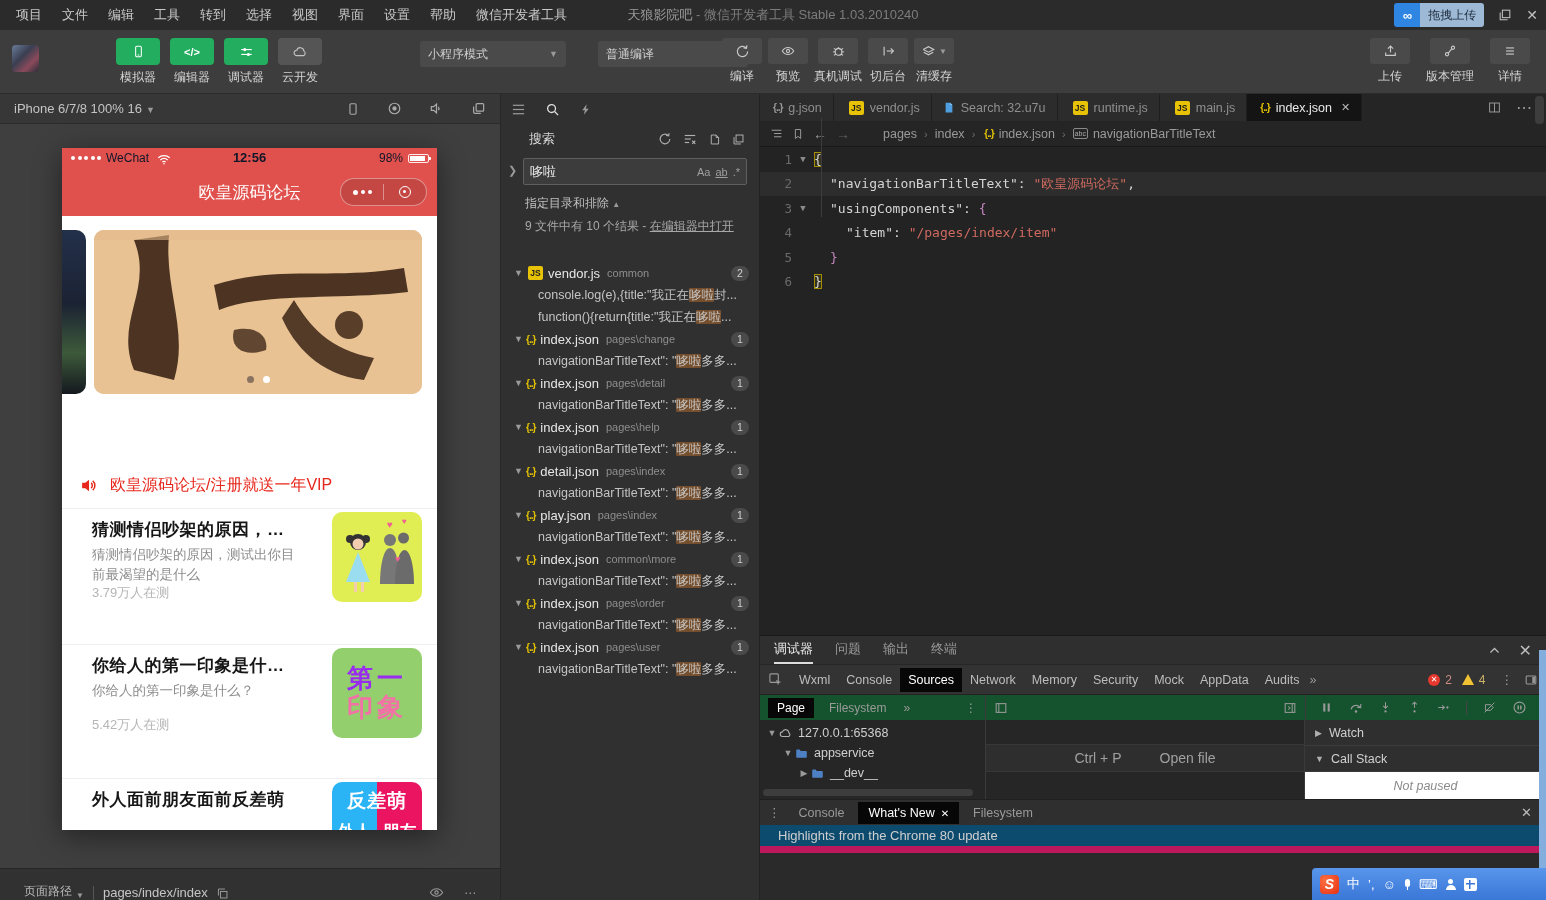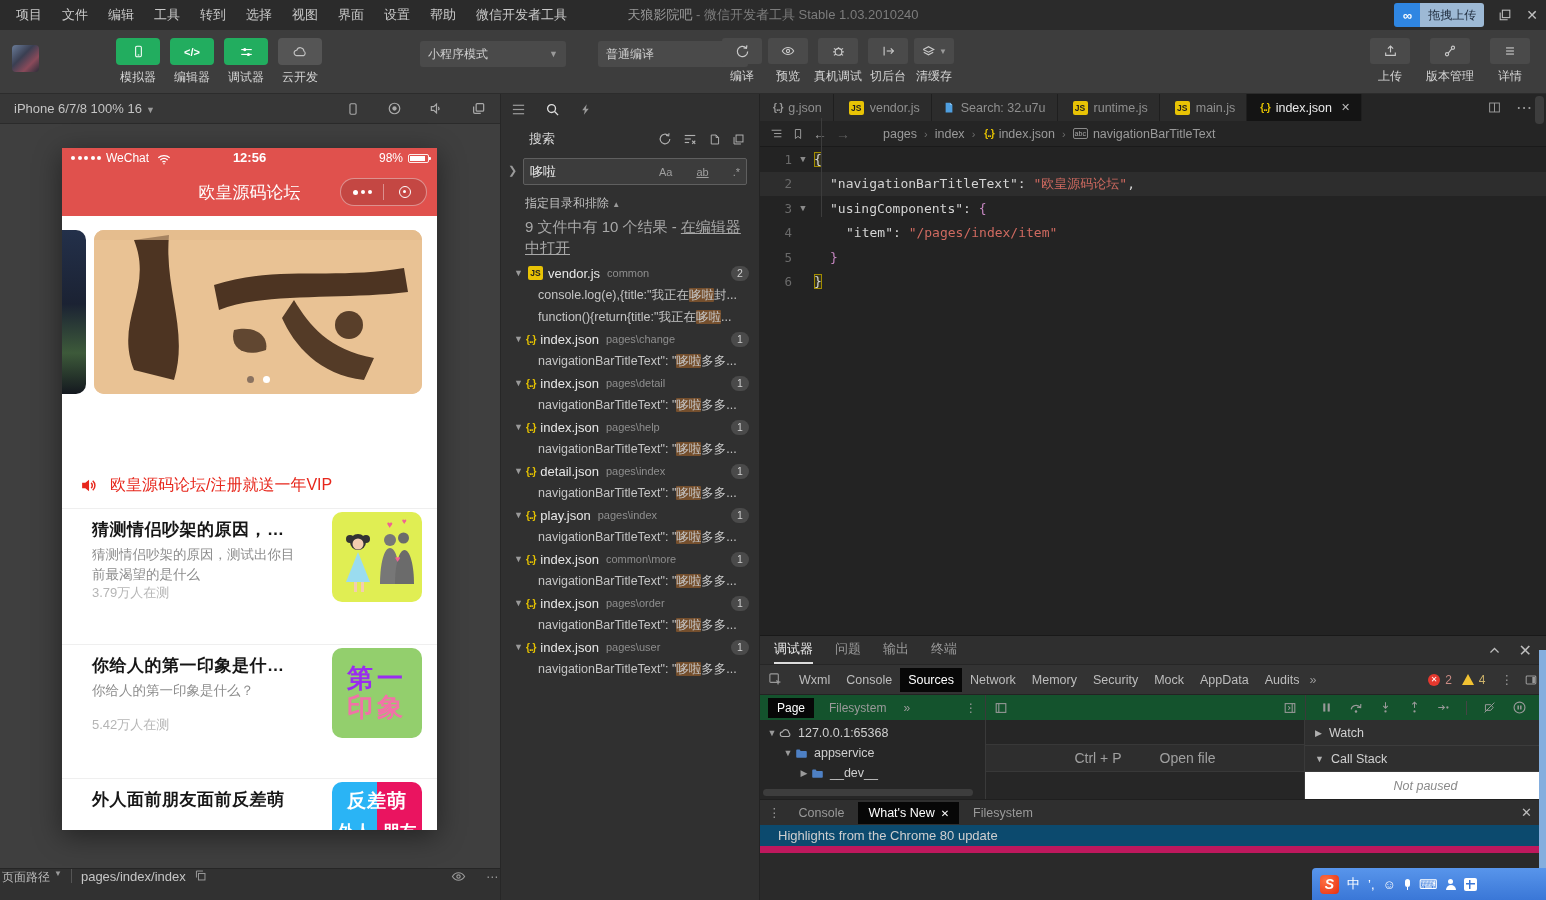--- a/index.html
+++ b/index.html
@@ -40,28 +40,28 @@
 
   
   .sim-pane{position:absolute;left:0;top:94px;width:500px;bottom:0;background:#3f3f3f;}
   .sim-header{position:absolute;left:0;top:0;width:100%;height:30px;background:#373737;border-bottom:1px solid #2b2b2b;
     display:flex;align-items:center;padding:0 14px;}
   .sim-device{font-size:13px;color:#c4c4c4;cursor:pointer;}
   .sim-device .caret{font-size:9px;color:#9a9a9a;margin-left:4px;}
   .sim-hicons{margin-left:auto;display:flex;gap:27px;color:#a9a9a9;}
   .sim-hicons .icon{cursor:pointer;}
   .sim-status{position:absolute;left:0;bottom:0;width:500px;height:32px;background:#313131;border-top:1px solid #262626;
-    display:flex;align-items:flex-start;padding:0 2px;font-size:12px;color:#b8b8b8;}
+    display:flex;align-items:flex-end;padding:0 24px;font-size:12px;color:#b8b8b8;}
   .ps-sep{width:1px;height:14px;background:#555;margin:0 9px;}
   .ps-path{font-size:13px;color:#c6c6c6;}
   .ps-right{margin-left:auto;display:flex;gap:20px;color:#9a9a9a;align-items:center;}
 
   
   .phone{position:absolute;left:62px;top:54px;width:375px;height:682px;background:#fff;box-shadow:0 6px 26px rgba(0,0,0,.45);overflow:hidden;}
-  .p-status{position:absolute;left:0;top:0;width:100%;height:20px;background:var(--phone-red);color:#ffffff;font-size:12px;}
+  .p-status{position:absolute;left:0;top:0;width:100%;height:20px;background:var(--phone-red);color:#0f172a;font-size:12px;}
   .sig{position:absolute;left:9px;top:8px;display:flex;gap:2.5px;}
   .sig i{width:4px;height:4px;border-radius:50%;background:#fff;}
   .p-carrier{position:absolute;left:44px;top:3px;font-size:12px;}
   .p-wifi{position:absolute;left:95px;top:4px;}
   .p-time{position:absolute;left:0;right:0;top:2px;text-align:center;font-size:13px;font-weight:bold;}
   .p-batt-pct{position:absolute;right:34px;top:3px;font-size:12px;}
   .p-batt{position:absolute;right:8px;top:6px;width:21px;height:9px;border:1px solid rgba(255,255,255,.9);border-radius:2px;}
   .p-batt::after{content:"";position:absolute;left:1px;top:1px;bottom:1px;width:15px;background:#fff;}
   .p-batt::before{content:"";position:absolute;right:-3px;top:2px;width:2px;height:3px;background:#fff;border-radius:0 1px 1px 0;}
   .p-nav{position:absolute;left:0;top:20px;width:100%;height:48px;background:var(--phone-red);}
@@ -104,24 +104,24 @@
   .sp-rail .icon{cursor:pointer;}
   .sp-head{position:absolute;left:0;top:32px;width:100%;height:26px;display:flex;align-items:center;padding:0 14px 0 28px;}
   .sp-title{font-size:13px;color:#dadada;}
   .sp-hicons{margin-left:auto;display:flex;gap:11px;color:#b0b0b0;}
   .sp-hicons .icon{cursor:pointer;}
   .sp-inputrow{position:absolute;left:0;top:64px;width:100%;height:28px;}
   .sp-chev{position:absolute;left:7px;top:6px;color:#9a9a9a;font-size:11px;cursor:pointer;}
   .sp-input{position:absolute;left:22px;right:12px;top:0;height:27px;background:#3c3c3c;border:1px solid #5f5f5f;border-radius:2px;
     display:flex;align-items:center;padding:0 6px;cursor:text;}
   .sp-query{font-size:13px;color:#e8e8e8;}
-  .sp-toggles{margin-left:auto;display:flex;gap:24px;font-size:11px;color:#9f9f9f;}
+  .sp-toggles{margin-left:auto;display:flex;gap:5px;font-size:11px;color:#9f9f9f;}
   .sp-toggles span{cursor:pointer;}
   .sp-dir{position:absolute;left:24px;top:101px;font-size:12px;color:#c0c0c0;cursor:pointer;}
-  .sp-summary{position:absolute;left:24px;top:122px;width:222px;font-size:15px;color:#a8a8a8;line-height:21px;}
+  .sp-summary{position:absolute;left:24px;top:122px;width:222px;font-size:12px;color:#a8a8a8;line-height:21px;}
   .sp-summary u{cursor:pointer;}
   .sp-results{position:absolute;left:0;top:168px;right:0;bottom:0;overflow:hidden;}
   .srow{position:relative;height:22px;display:flex;align-items:center;cursor:pointer;white-space:nowrap;}
   .sg-caret{width:10px;margin-left:13px;color:#9a9a9a;font-size:9px;}
   .sg-name{font-size:13px;color:#e6e6e6;margin-left:5px;}
   .sg-dir{font-size:11px;color:#8e8e8e;margin-left:7px;}
   .sg-badge{position:absolute;right:10px;min-width:18px;height:15px;border-radius:8px;background:#4a4a4a;color:#d0d0d0;
     font-size:10.5px;display:flex;align-items:center;justify-content:center;padding:0 5px;}
   .sm-text{margin-left:37px;font-size:12.5px;color:#c4c4c4;overflow:hidden;text-overflow:ellipsis;max-width:210px;}
   .sm-text .hl{background:rgba(201,117,42,.45);border-radius:1px;}

